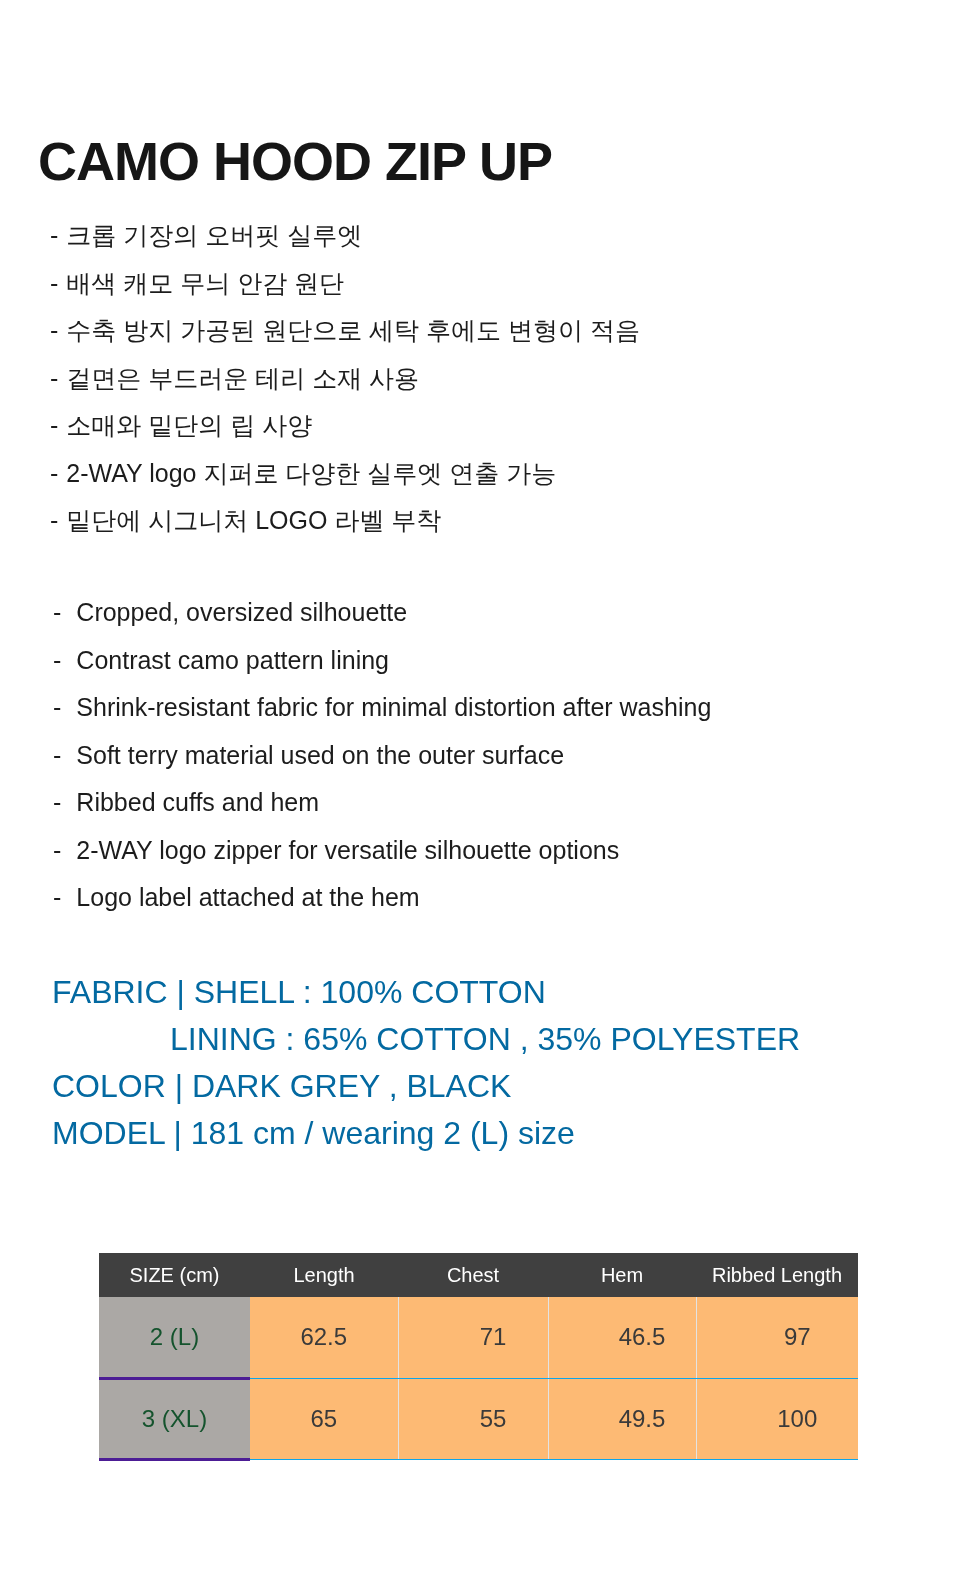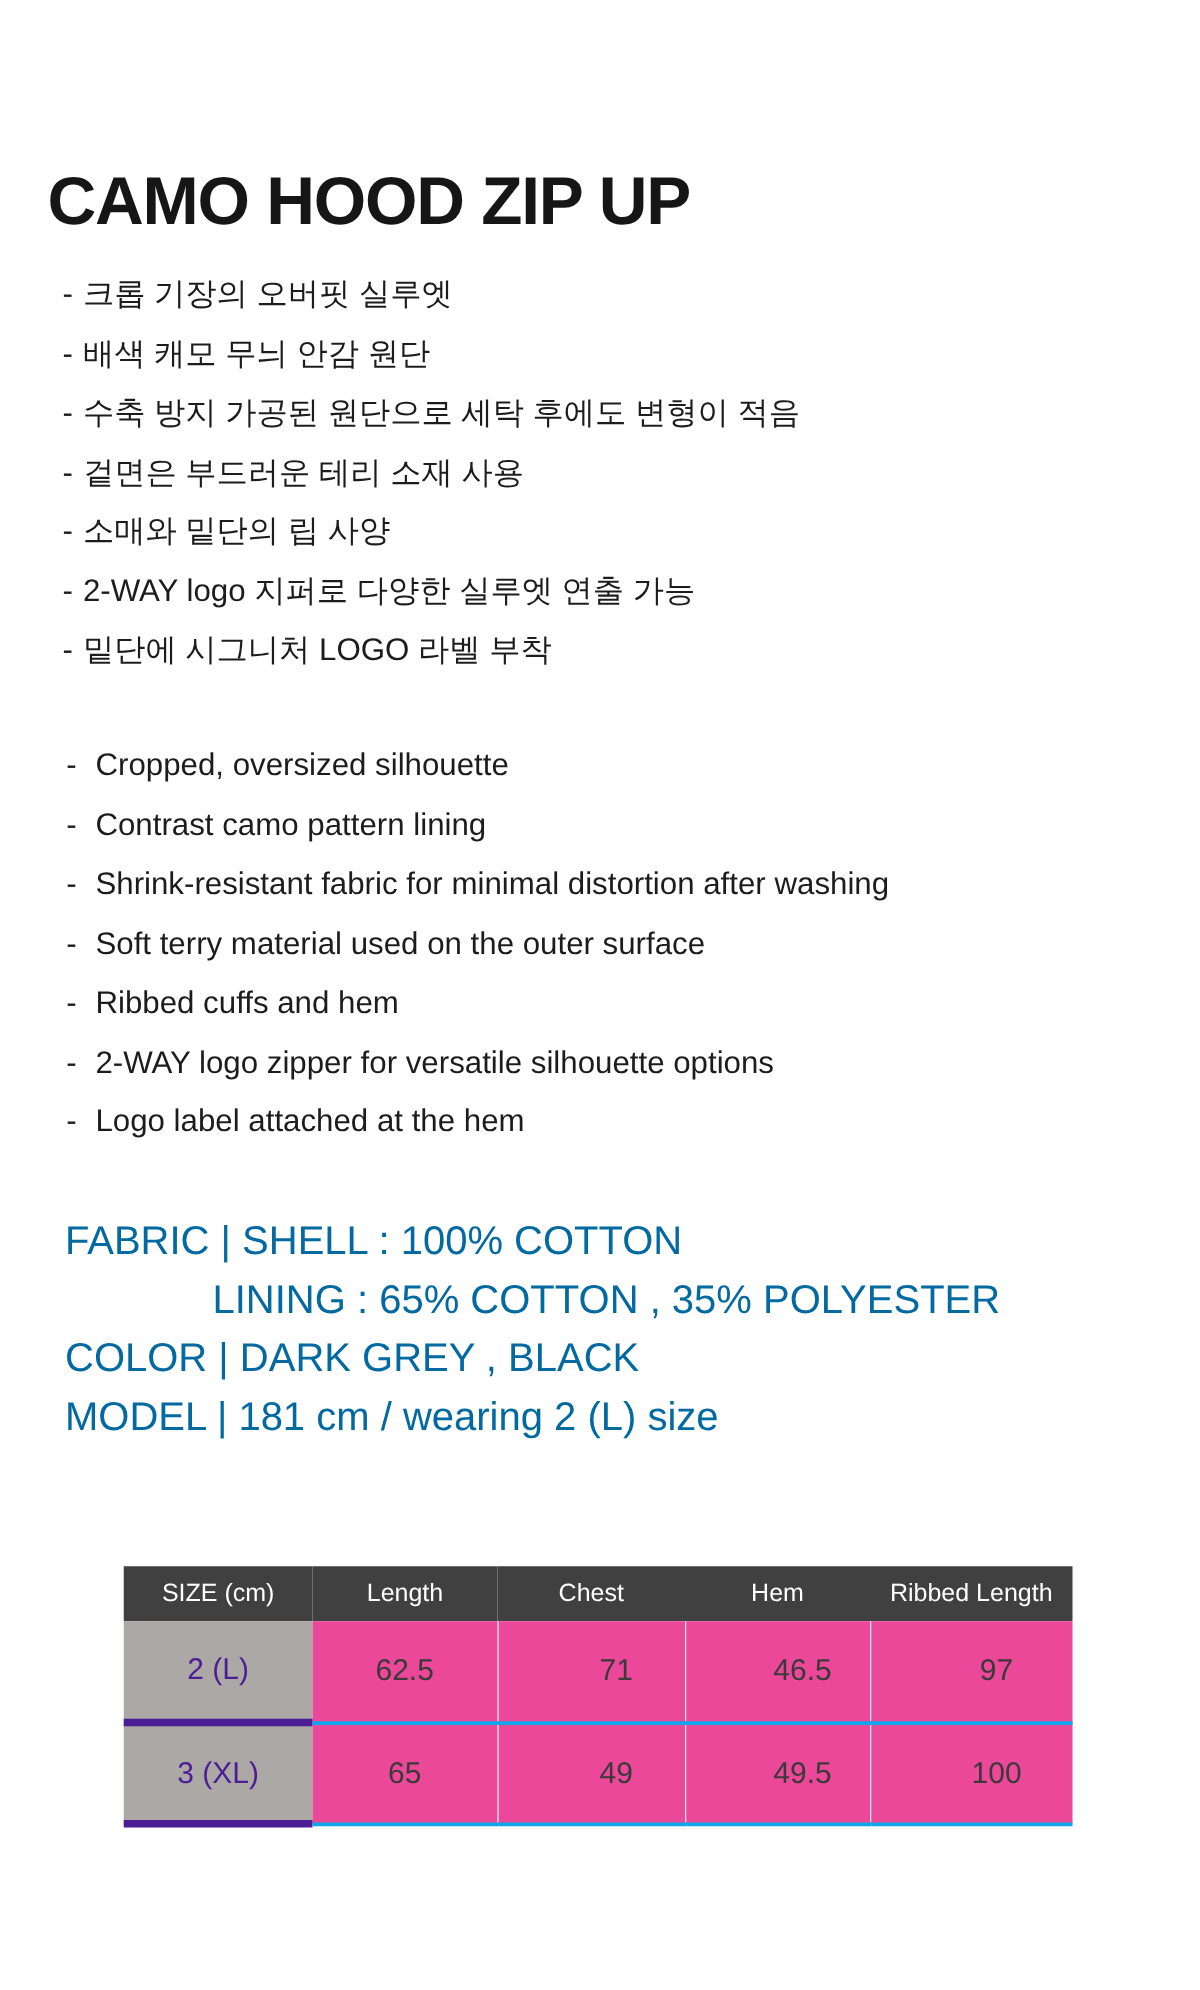--- a/index.html
+++ b/index.html
@@ -73,32 +73,32 @@
     background: #404040;
     color: #ffffff;
     height: 44px;
     font-size: 20px;
     font-weight: 500;
     text-align: center;
     vertical-align: middle;
   }
   table.size-table td {
     height: 81px;
-    background: #ec4899;
+    background: #fdba74;
     color: #3a3a3a;
     font-size: 24px;
     text-align: center;
     vertical-align: middle;
-    border-bottom: 3px solid #0ea5e9;
+    border-bottom: 1px solid #0ea5e9;
   }
   table.size-table td.val + td.val { border-left: 1px solid #e3e3e3; padding-left: 40px; }
   table.size-table td.size-col {
     background: #aba8a5;
-    color: #4c1d95;
-    border-bottom: 6px solid #4c1d95;
+    color: #14532d;
+    border-bottom: 3px solid #4c1d95;
   }
 </style>
 </head>
 <body>
 
 <div class="page">
 
   <h1 class="title">CAMO HOOD ZIP UP</h1>
 
   <ul class="features features-ko">
@@ -191,20 +191,20 @@
       <tr>
         <td class="size-col">2 (L)</td>
         <td class="val">62.5</td>
         <td class="val">71</td>
         <td class="val">46.5</td>
         <td class="val">97</td>
       </tr>
       <tr>
         <td class="size-col">3 (XL)</td>
         <td class="val">65</td>
-        <td class="val">49</td>
+        <td class="val">55</td>
         <td class="val">49.5</td>
         <td class="val">100</td>
       </tr>
     </tbody>
   </table>
 
 </div>
 
 </body></html>

